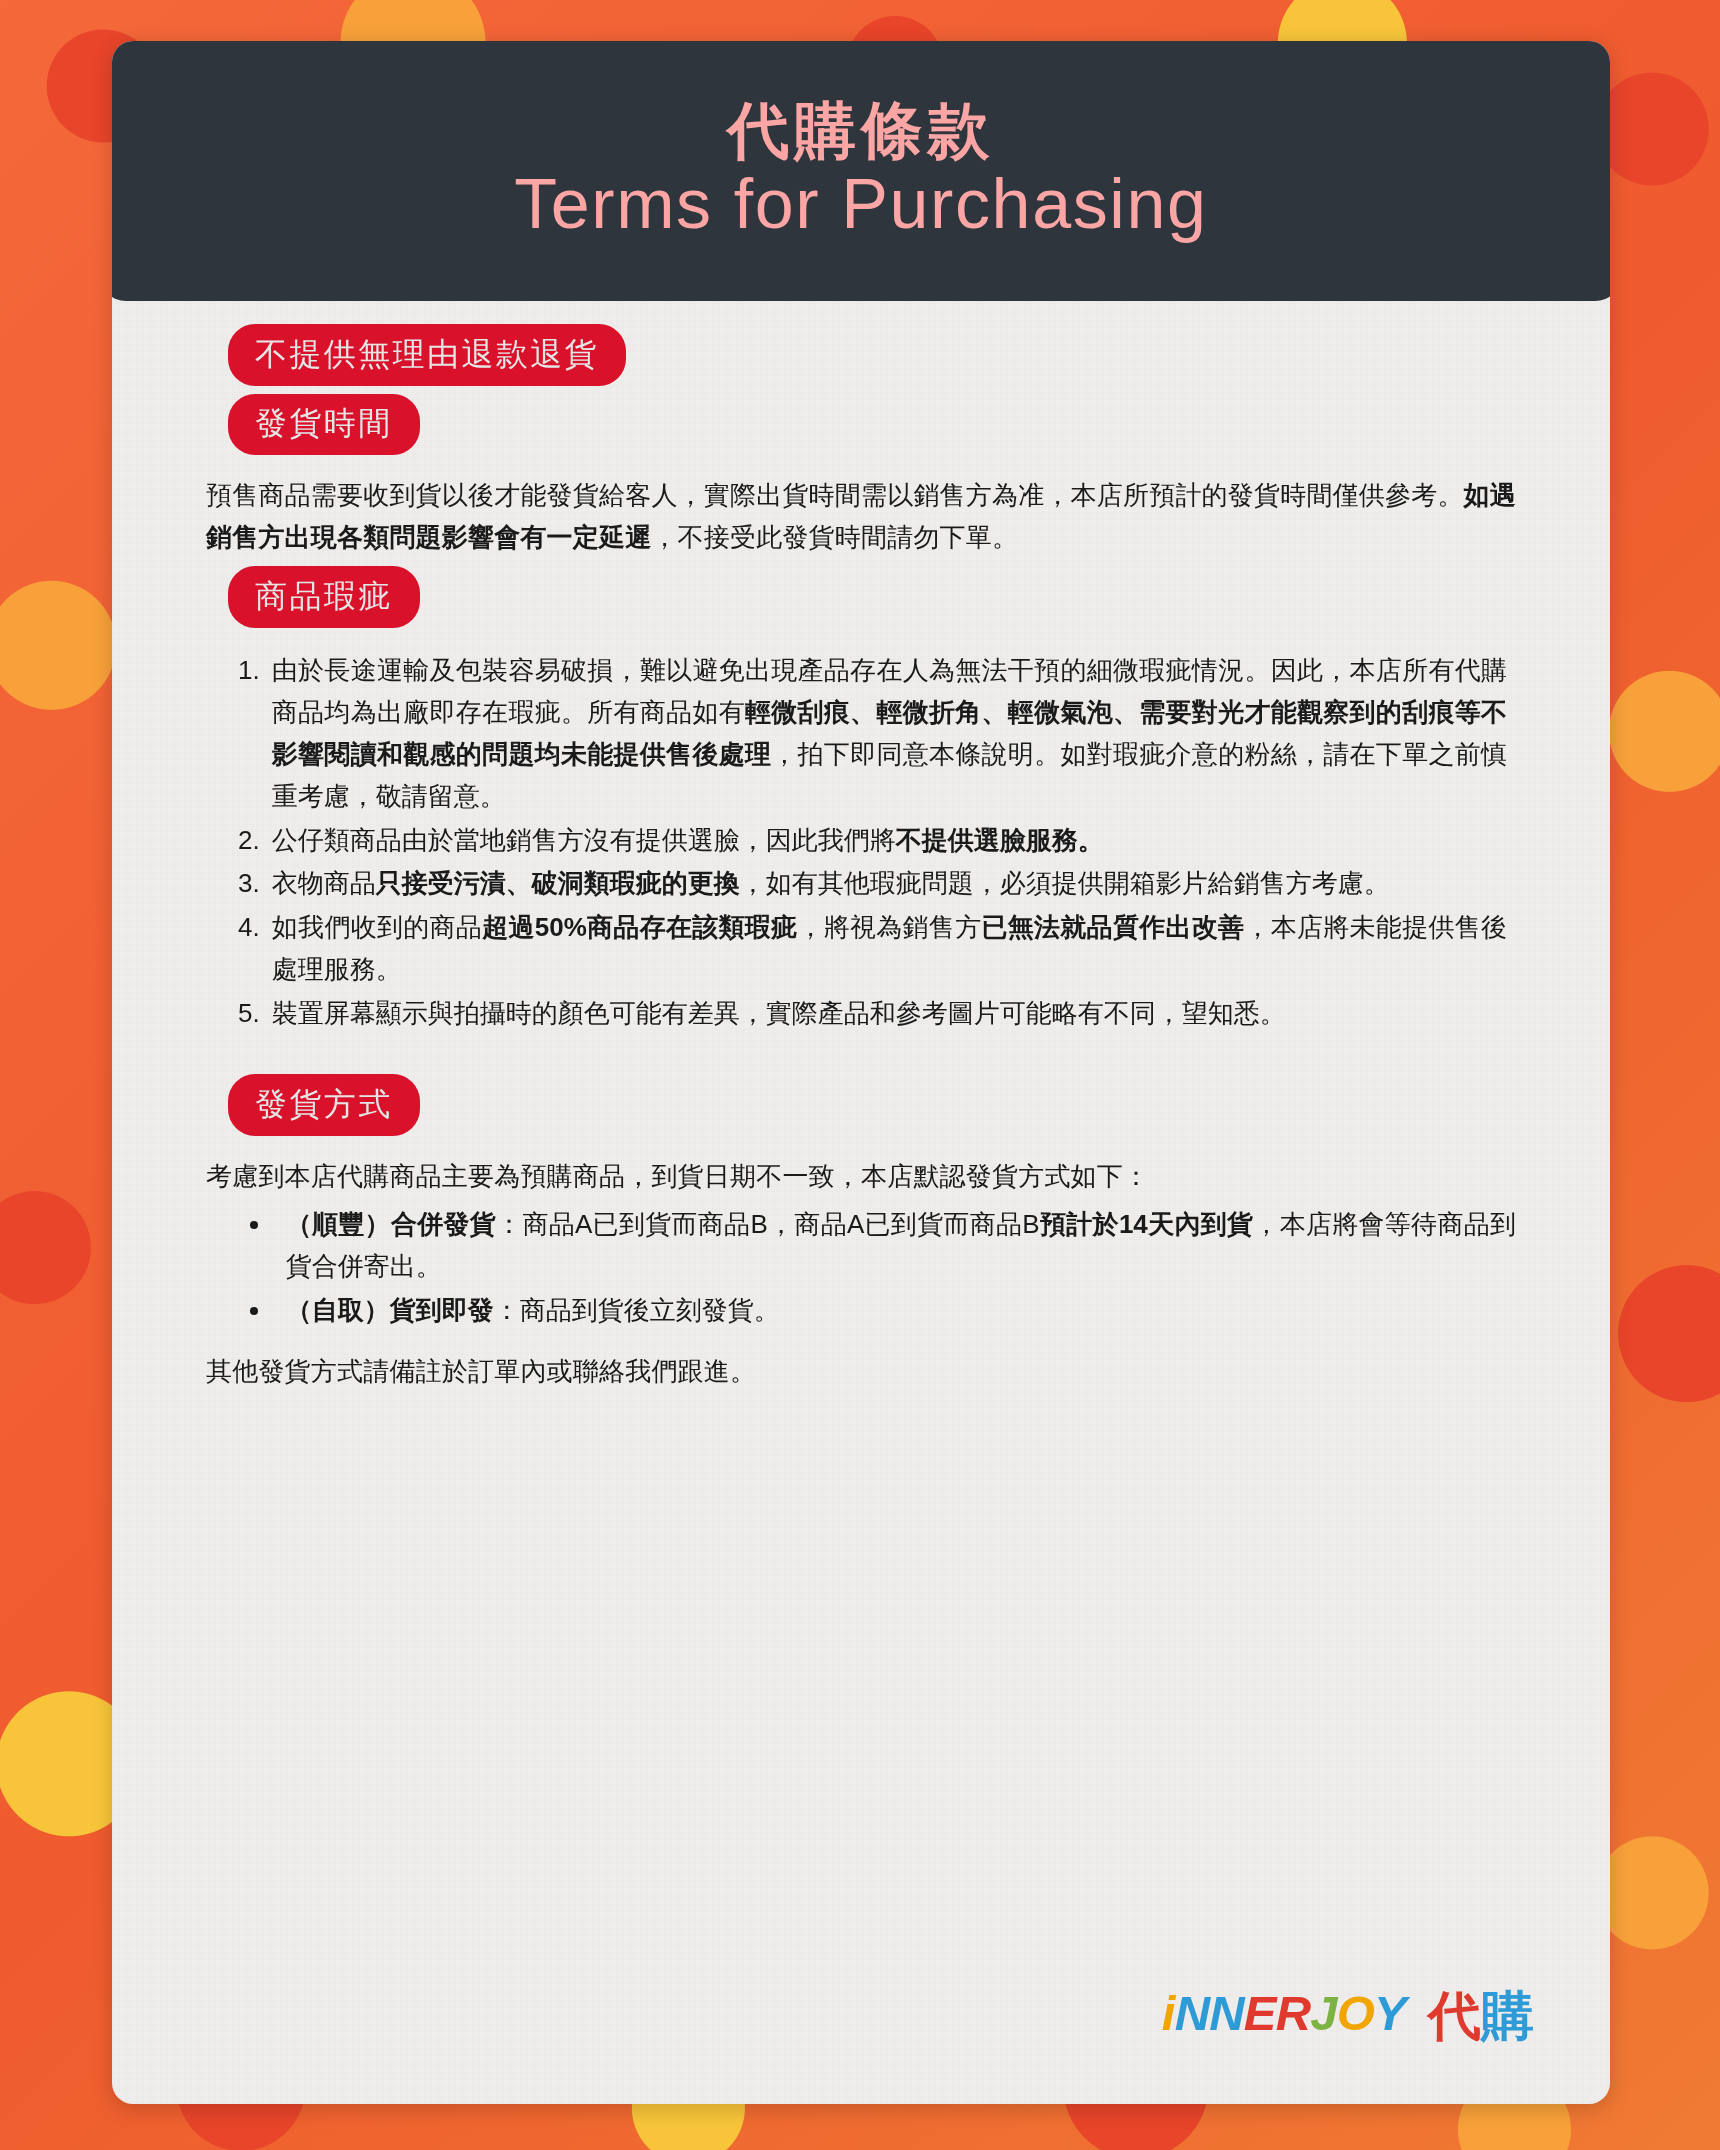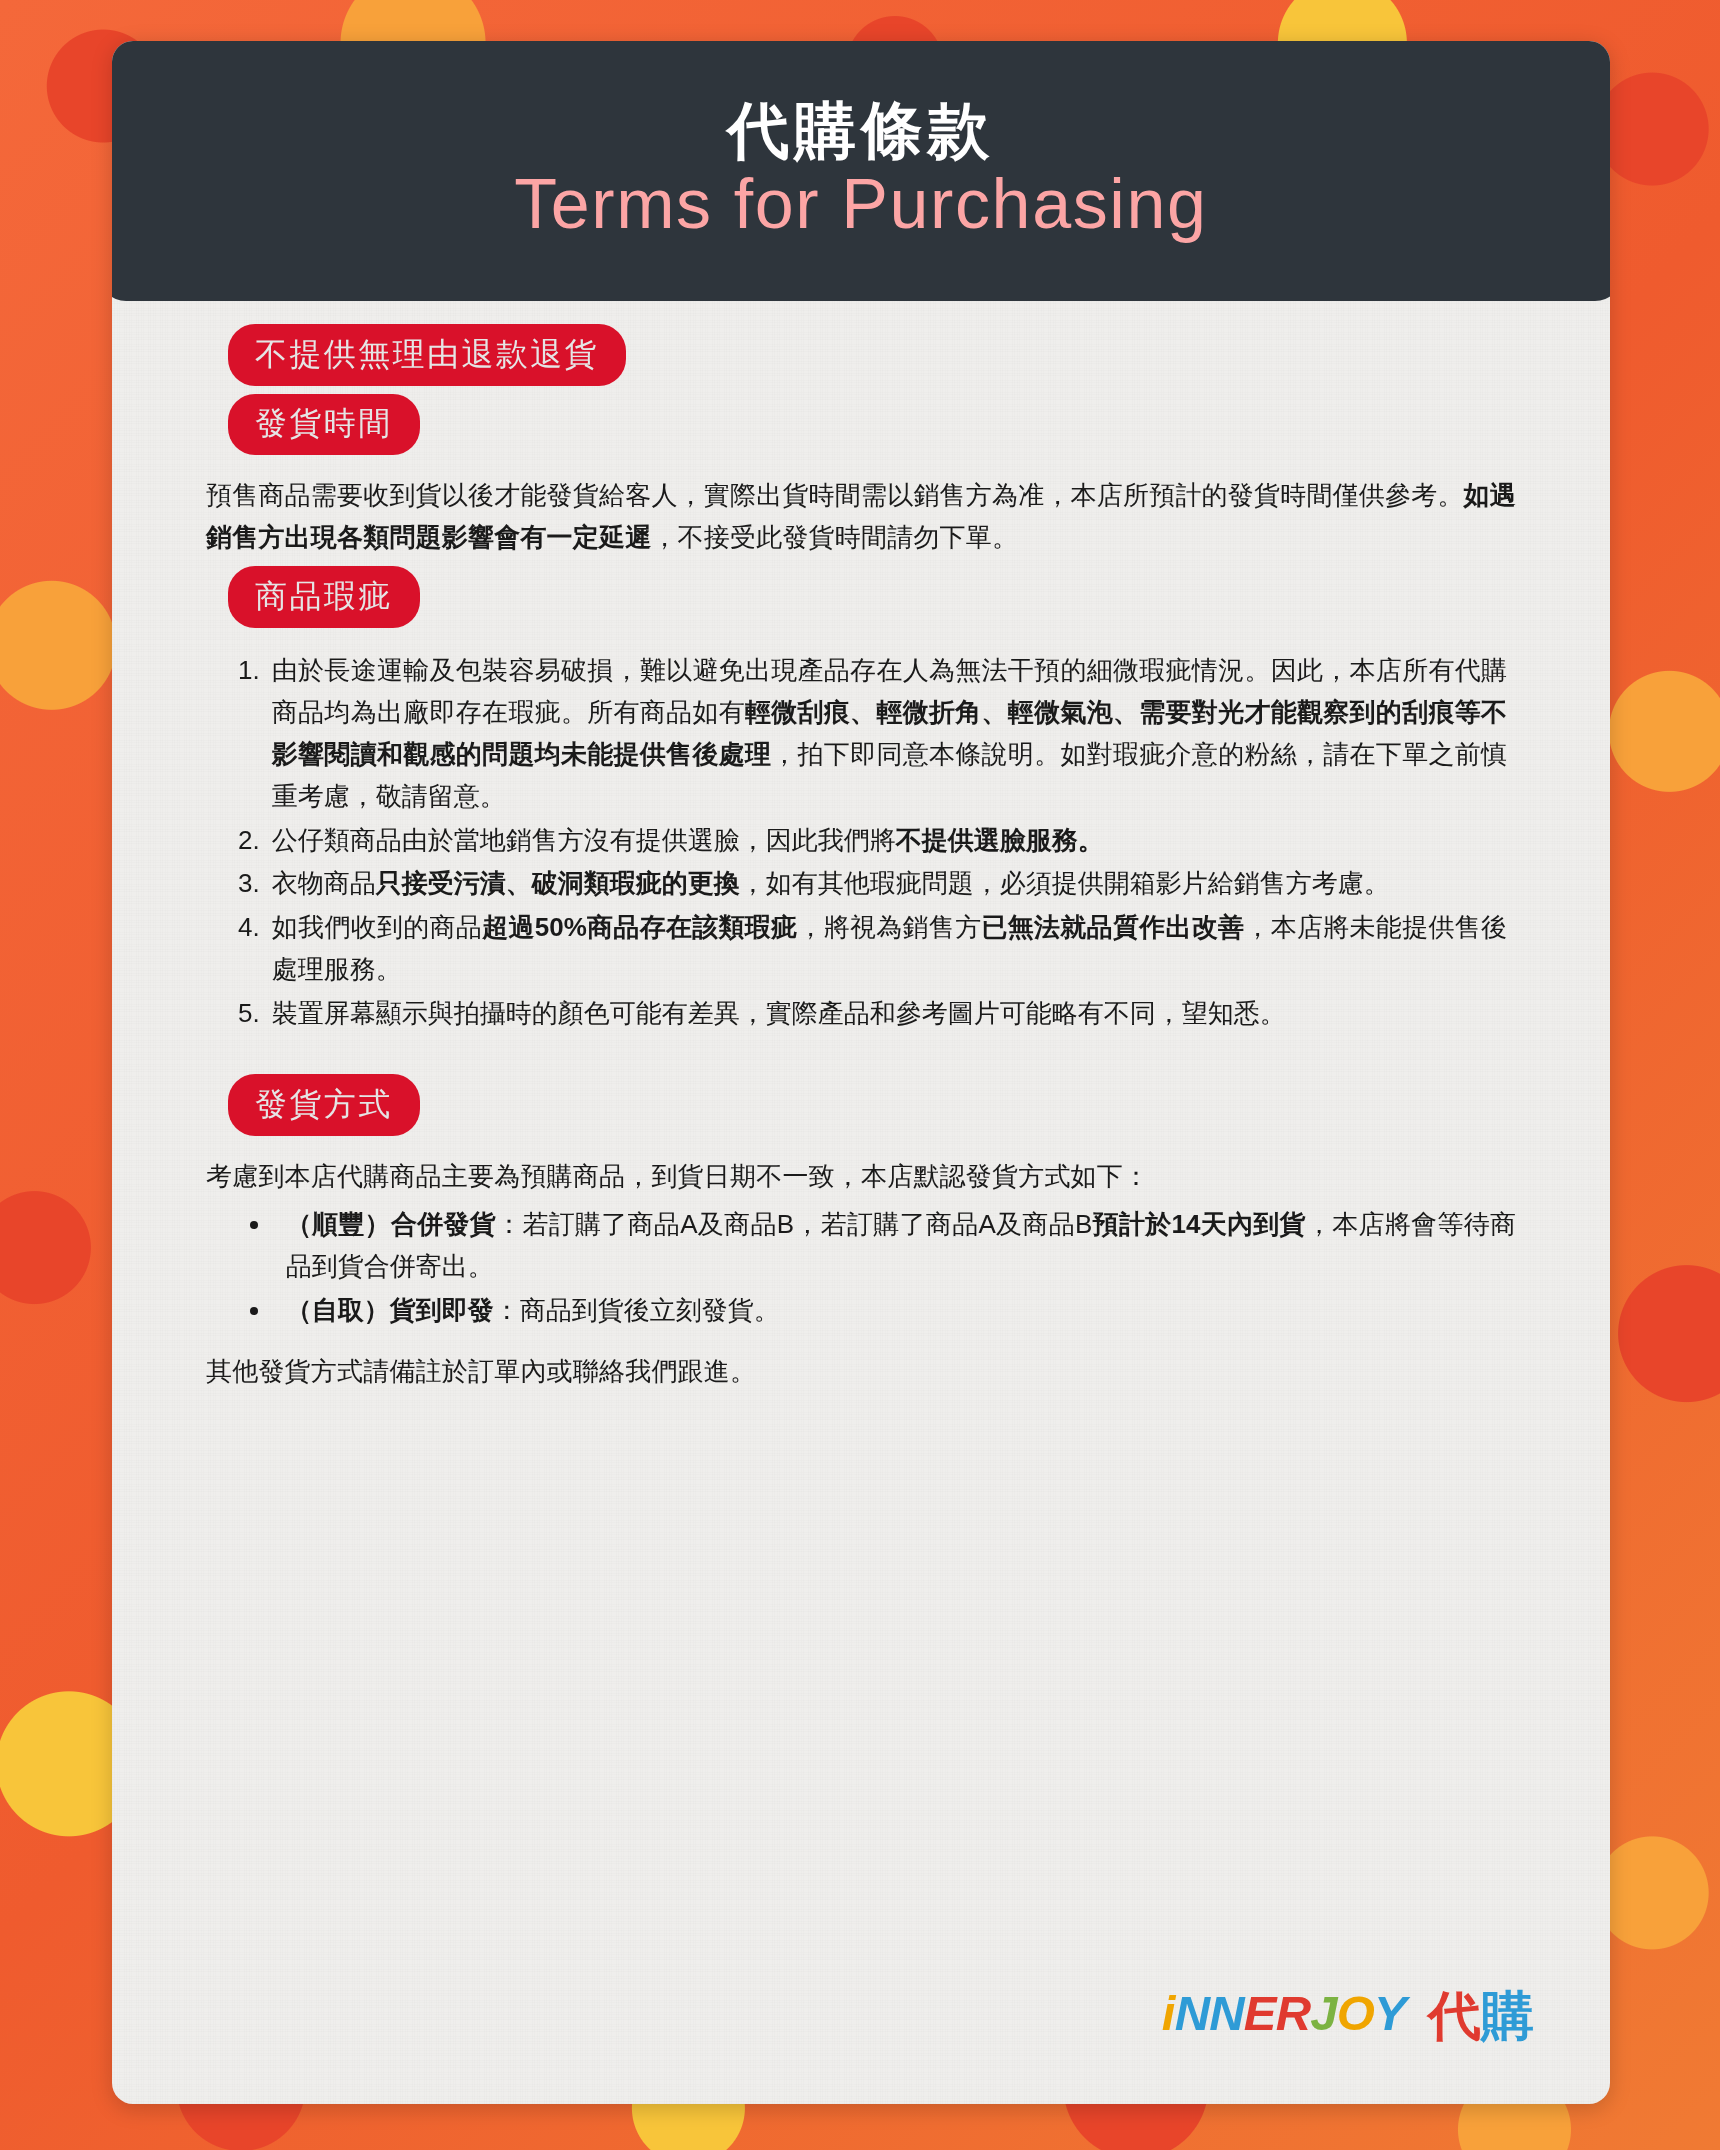--- a/index.html
+++ b/index.html
@@ -69,21 +69,21 @@
     background: #2e353c;
     border-radius: 27px;
     display: flex;
     flex-direction: column;
     align-items: center;
     justify-content: center;
     padding-top: 11px;
     box-sizing: border-box;
   }
   #title-zh {
-    color: #ffffff;
+    color: #fca5a5;
     font-size: 62px;
     font-weight: bold;
     letter-spacing: 4.8px;
     line-height: 1.05;
   }
   #title-en {
     color: #fca5a5;
     font-size: 70px;
     font-weight: normal;
     letter-spacing: 1.6px;
@@ -219,21 +219,21 @@
         <li><span>裝置屏幕顯示與拍攝時的顏色可能有差異，實際產品和參考圖片可能略有不同，望知悉。</span></li>
       </ol>
     </div>
 
     <div class="spacer-lg"></div>
 
     <div class="section">
       <div class="section-badge">發貨方式</div>
       <p class="para">考慮到本店代購商品主要為預購商品，到貨日期不一致，本店默認發貨方式如下：</p>
       <ul class="bulleted">
-        <li><b>（順豐）合併發貨</b><span>：若訂購了商品A及商品B，若訂購了商品A及商品B</span><b>預計於14天內到貨</b><span>，本店將會等待商品到貨合併寄出。</span></li>
+        <li><b>（順豐）合併發貨</b><span>：商品A已到貨而商品B，商品A已到貨而商品B</span><b>預計於14天內到貨</b><span>，本店將會等待商品到貨合併寄出。</span></li>
         <li><b>（自取）貨到即發</b><span>：商品到貨後立刻發貨。</span></li>
       </ul>
       <p class="para">其他發貨方式請備註於訂單內或聯絡我們跟進。</p>
     </div>
 
   </div>
 
   <div id="logo-area">
     <div id="logo-innerjoy">
       <span>i</span><span>N</span><span>N</span><span>E</span><span>R</span><span>J</span><span>O</span><span>Y</span>

